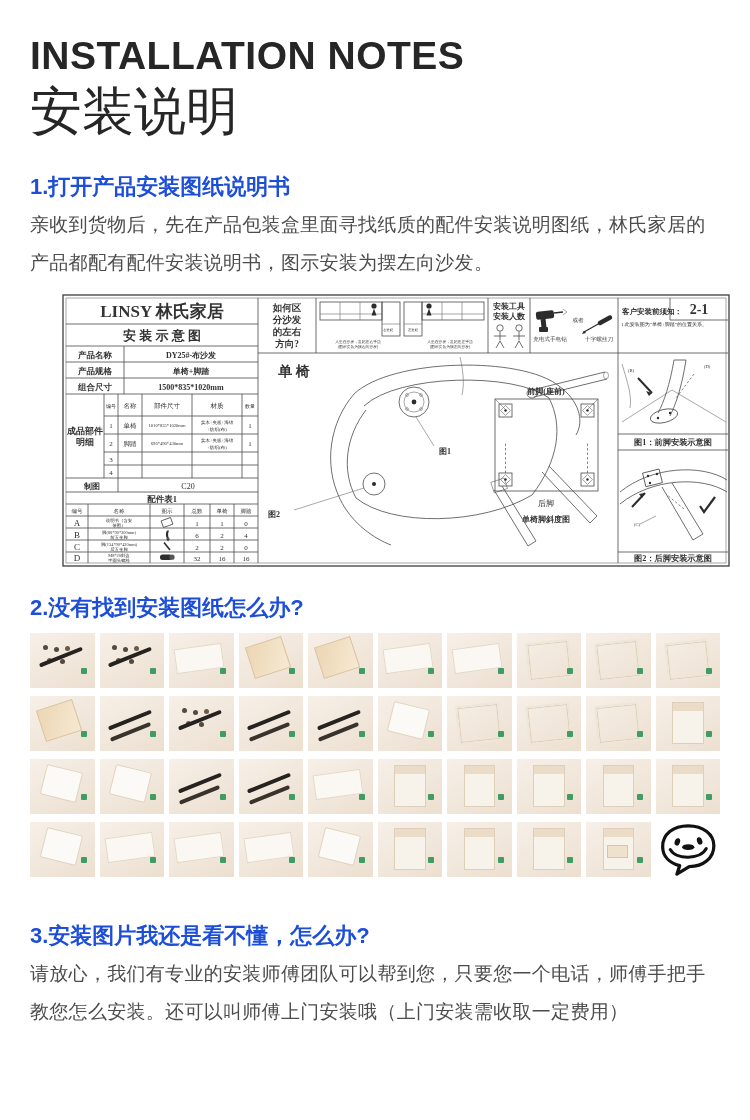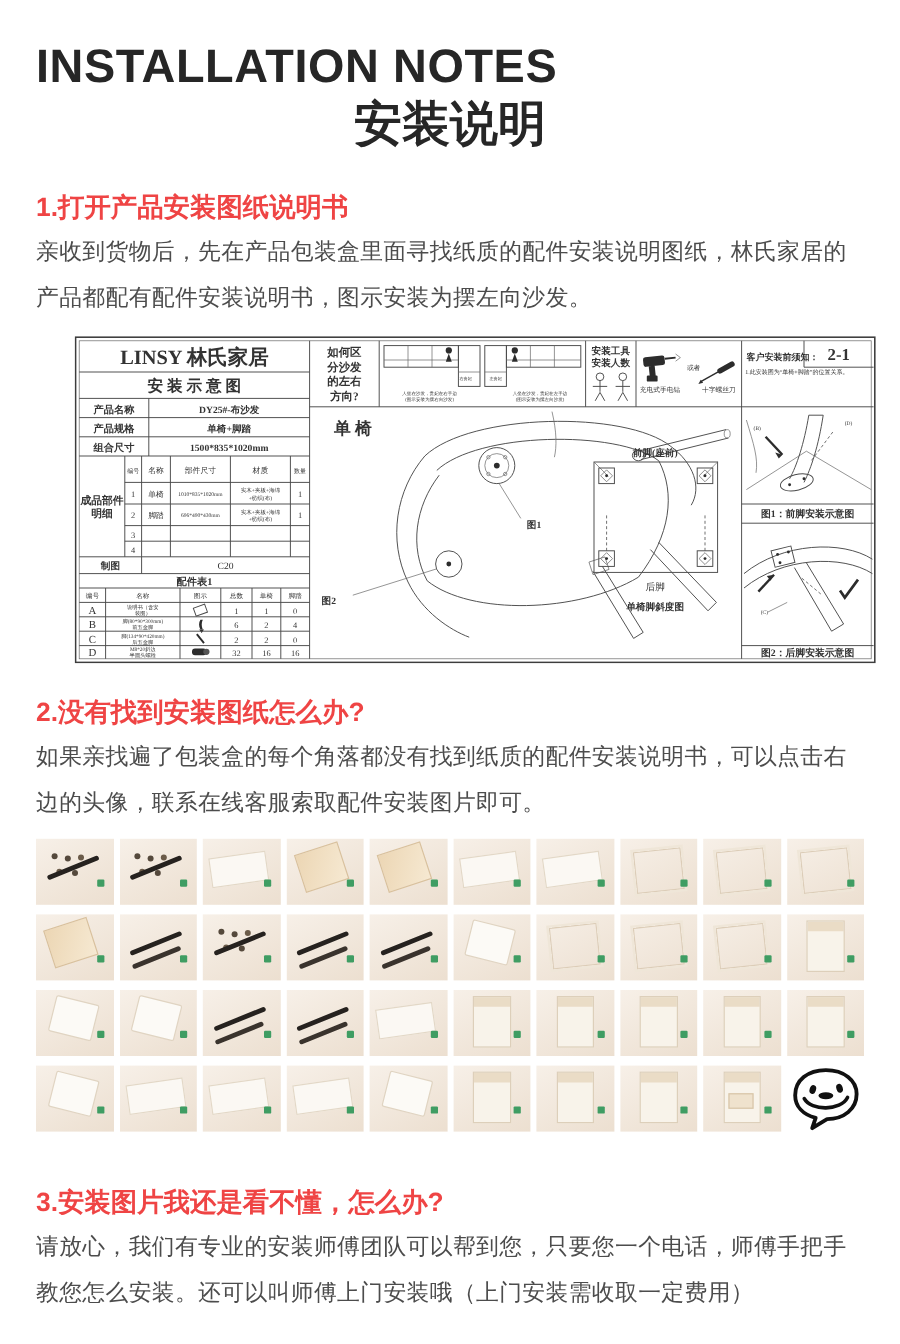--- a/index.html
+++ b/index.html
@@ -1,20 +1,20 @@
 <!DOCTYPE html>
 <html><head>
 <meta charset="utf-8">
 <style>
   html,body{margin:0;padding:0;background:#fff;}
   body{width:750px;height:1120px;overflow:hidden;font-family:"Liberation Sans",sans-serif;}
   .page{box-sizing:border-box;width:750px;padding:34px 30px 0 30px;}
   .h1en{font-size:39px;line-height:1.12;font-weight:800;letter-spacing:.5px;color:#262626;}
-  .h1zh{font-size:40px;line-height:1.2;font-weight:700;color:#262626;margin-top:2px;text-align:center;}
-  .sec-h{font-size:22px;font-weight:700;color:#ef4444;line-height:30px;}
+  .h1zh{font-size:52px;line-height:1.2;font-weight:400;color:#262626;margin-top:2px;}
+  .sec-h{font-size:22px;font-weight:700;color:#1d4ed8;line-height:30px;}
   .sec-h.s1{margin-top:30px;}
   .sec-h.s2{margin-top:26px;}
   .sec-h.s3{margin-top:44px;}
   .sec-p{font-size:19px;line-height:38px;color:#4c4c4c;margin-top:4px;letter-spacing:.3px;}
   .diagram-wrap{margin-top:12px;margin-left:32px;}
   svg{display:block;}
   svg .ln{stroke:#4a4a4a;stroke-width:.8;fill:none;}
   svg .lnb{stroke:#3d3d3d;stroke-width:1.3;fill:none;}
   svg .thin{stroke:#6b6b6b;stroke-width:.6;fill:none;}
   svg .dash{stroke:#555;stroke-width:.7;fill:none;stroke-dasharray:2.5 2;}
@@ -344,21 +344,20 @@
         <path d="M638,212 l4,6 l11,-15" stroke="#2c2c2c" stroke-width="2.2" fill="none"></path>
         <text x="572" y="232" font-size="4.5">(C)</text>
         <line x1="578" y1="230" x2="594" y2="222" class="thin"></line>
         <line x1="556" y1="258" x2="666" y2="258" class="ln"></line>
         <text x="611" y="266.5" font-size="8.2" text-anchor="middle" class="b">图2：后脚安装示意图</text>
       </g>
     </svg>
   </div>
 
   <div class="sec-h s2">2.没有找到安装图纸怎么办?</div>
-  <div class="sec-p">如果亲找遍了包装盒的每个角落都没有找到纸质的配件安装说明书，可以点击右边的头像，联系在线客服索取配件安装图片即可。</div>
 
   <div class="gallery">
       <div class="tile">
         <div class="ph">
           <i class="d"></i>
           <i class="b1"></i>
           <i class="g"></i>
         </div>
       </div>
       <div class="tile">

